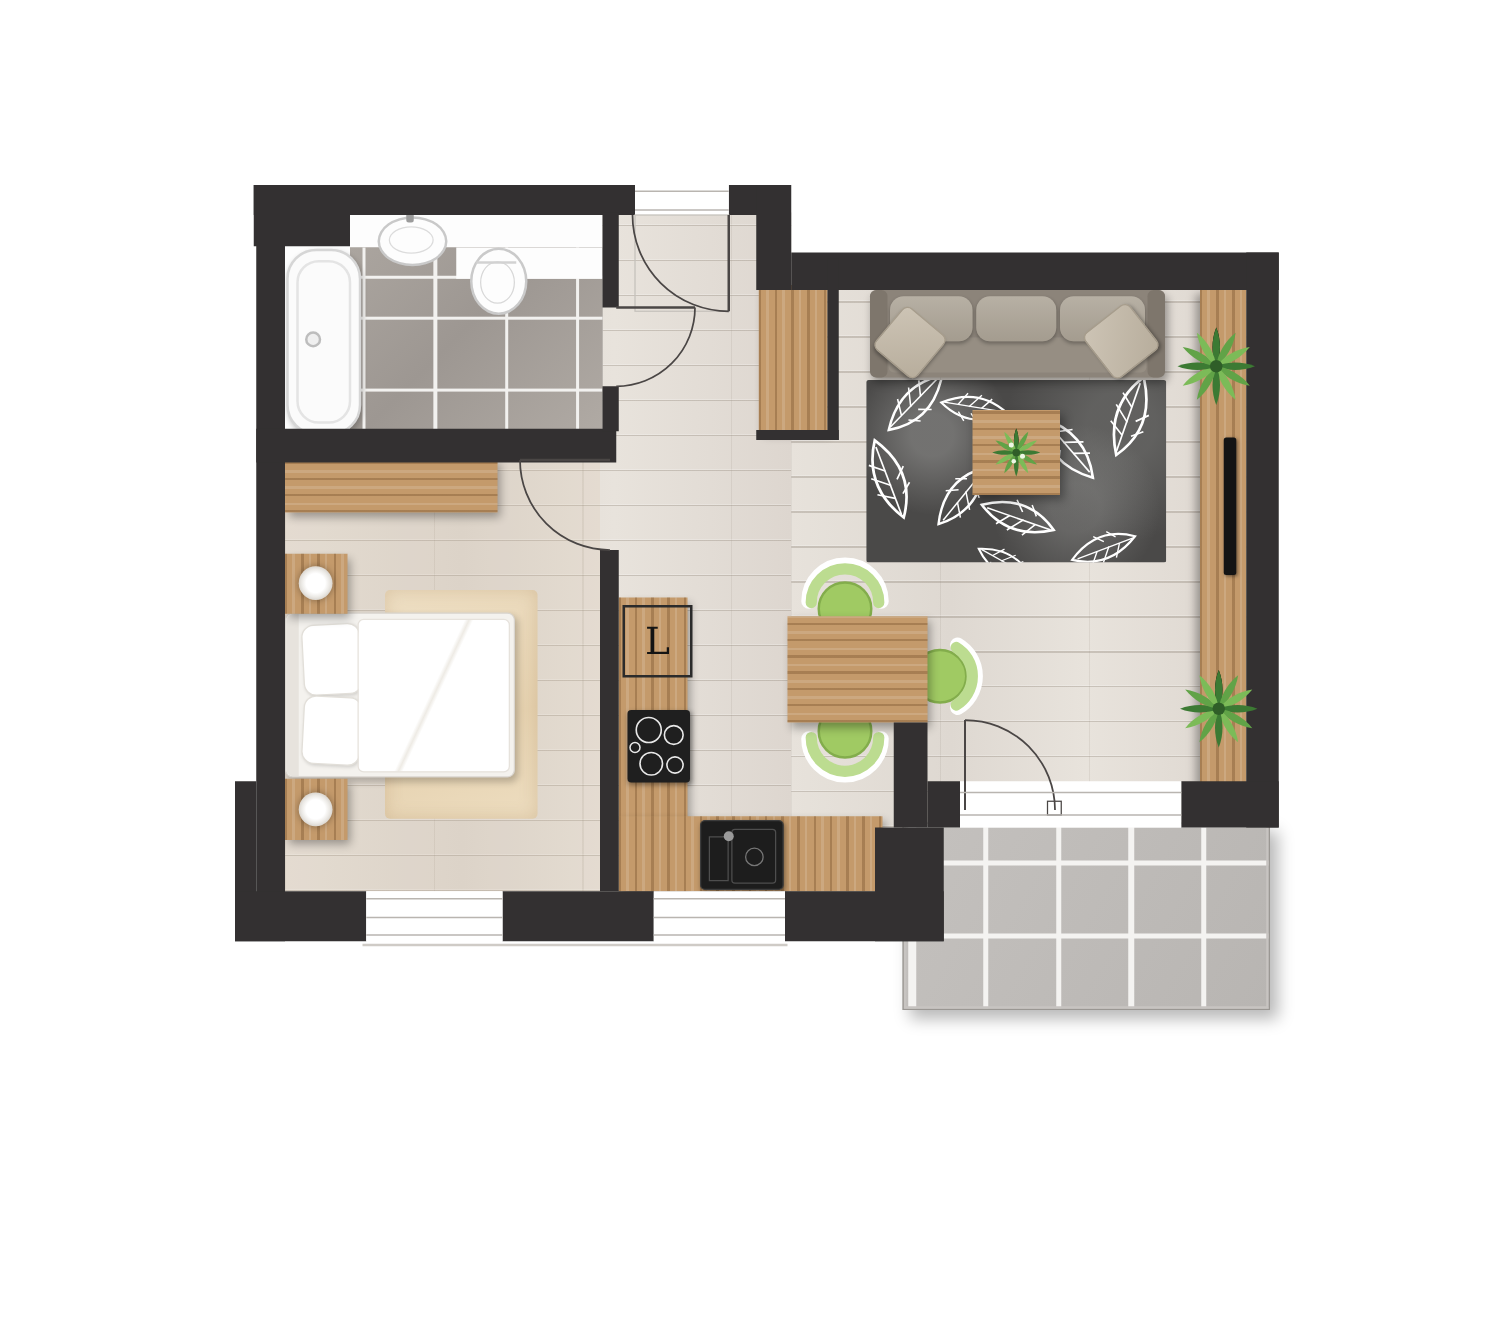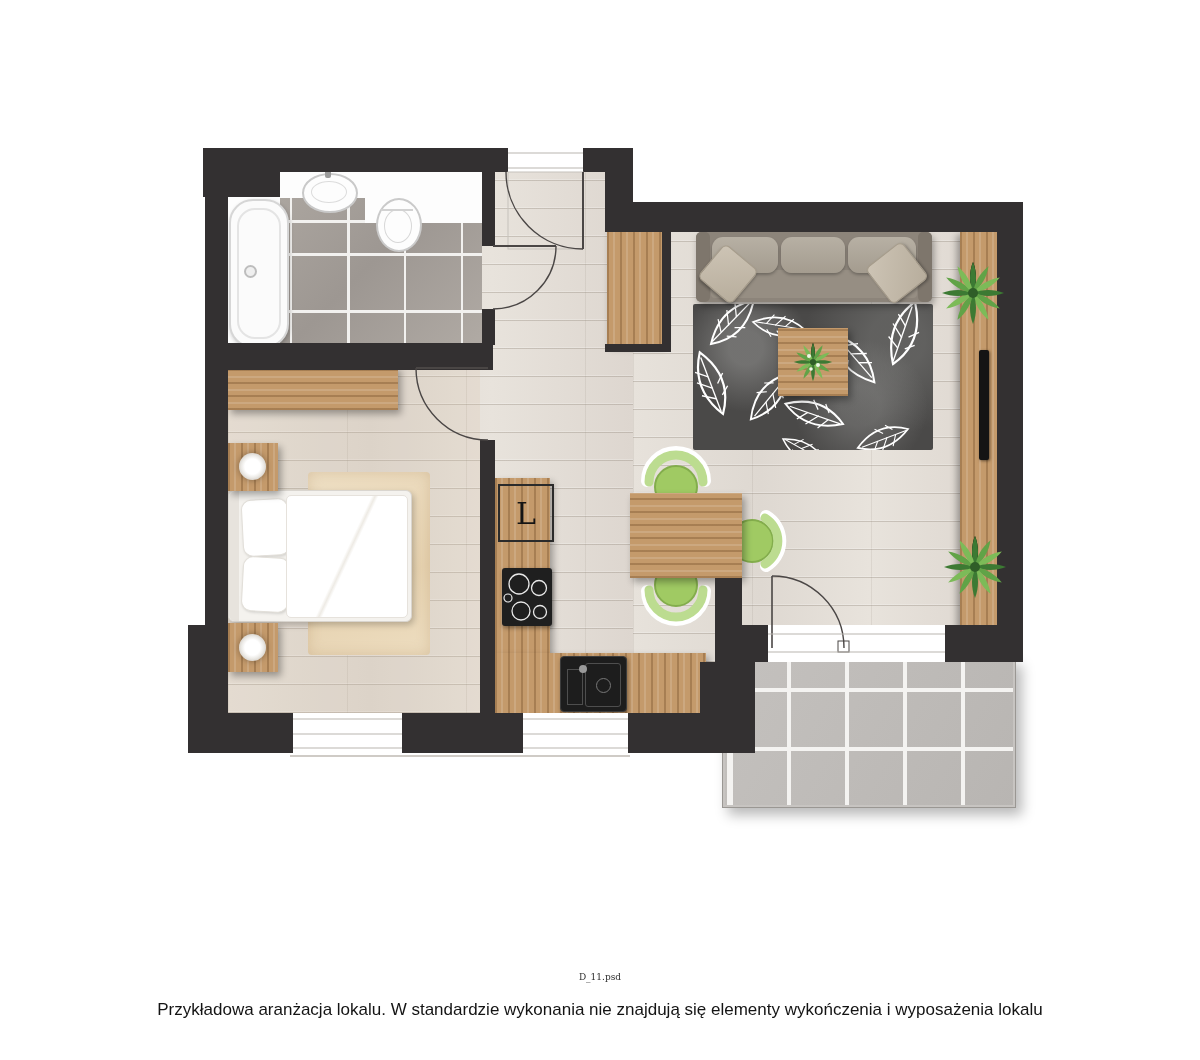--- a/index.html
+++ b/index.html
@@ -262,16 +262,14 @@
     <line x1="768" y1="634" x2="945" y2="634" stroke="#b9b5b0" stroke-width="1.2"></line>
     <line x1="768" y1="652" x2="945" y2="652" stroke="#b9b5b0" stroke-width="1.2"></line>
     <line x1="293" y1="719" x2="402" y2="719" stroke="#b9b5b0" stroke-width="1.2"></line>
     <line x1="293" y1="734" x2="402" y2="734" stroke="#b9b5b0" stroke-width="1.2"></line>
     <line x1="293" y1="748" x2="402" y2="748" stroke="#b9b5b0" stroke-width="1.2"></line>
     <line x1="523" y1="719" x2="628" y2="719" stroke="#b9b5b0" stroke-width="1.2"></line>
     <line x1="523" y1="734" x2="628" y2="734" stroke="#b9b5b0" stroke-width="1.2"></line>
     <line x1="523" y1="748" x2="628" y2="748" stroke="#b9b5b0" stroke-width="1.2"></line>
   </svg>
 
-  <div class="caption cap-file" style="top:972px;">D_11.psd</div>
-  <div class="caption cap-main" style="top:998px;">Przykładowa aranżacja lokalu. W standardzie wykonania nie znajdują się elementy wykończenia i wyposażenia lokalu</div>
 
 </div>
 
 </body></html>

